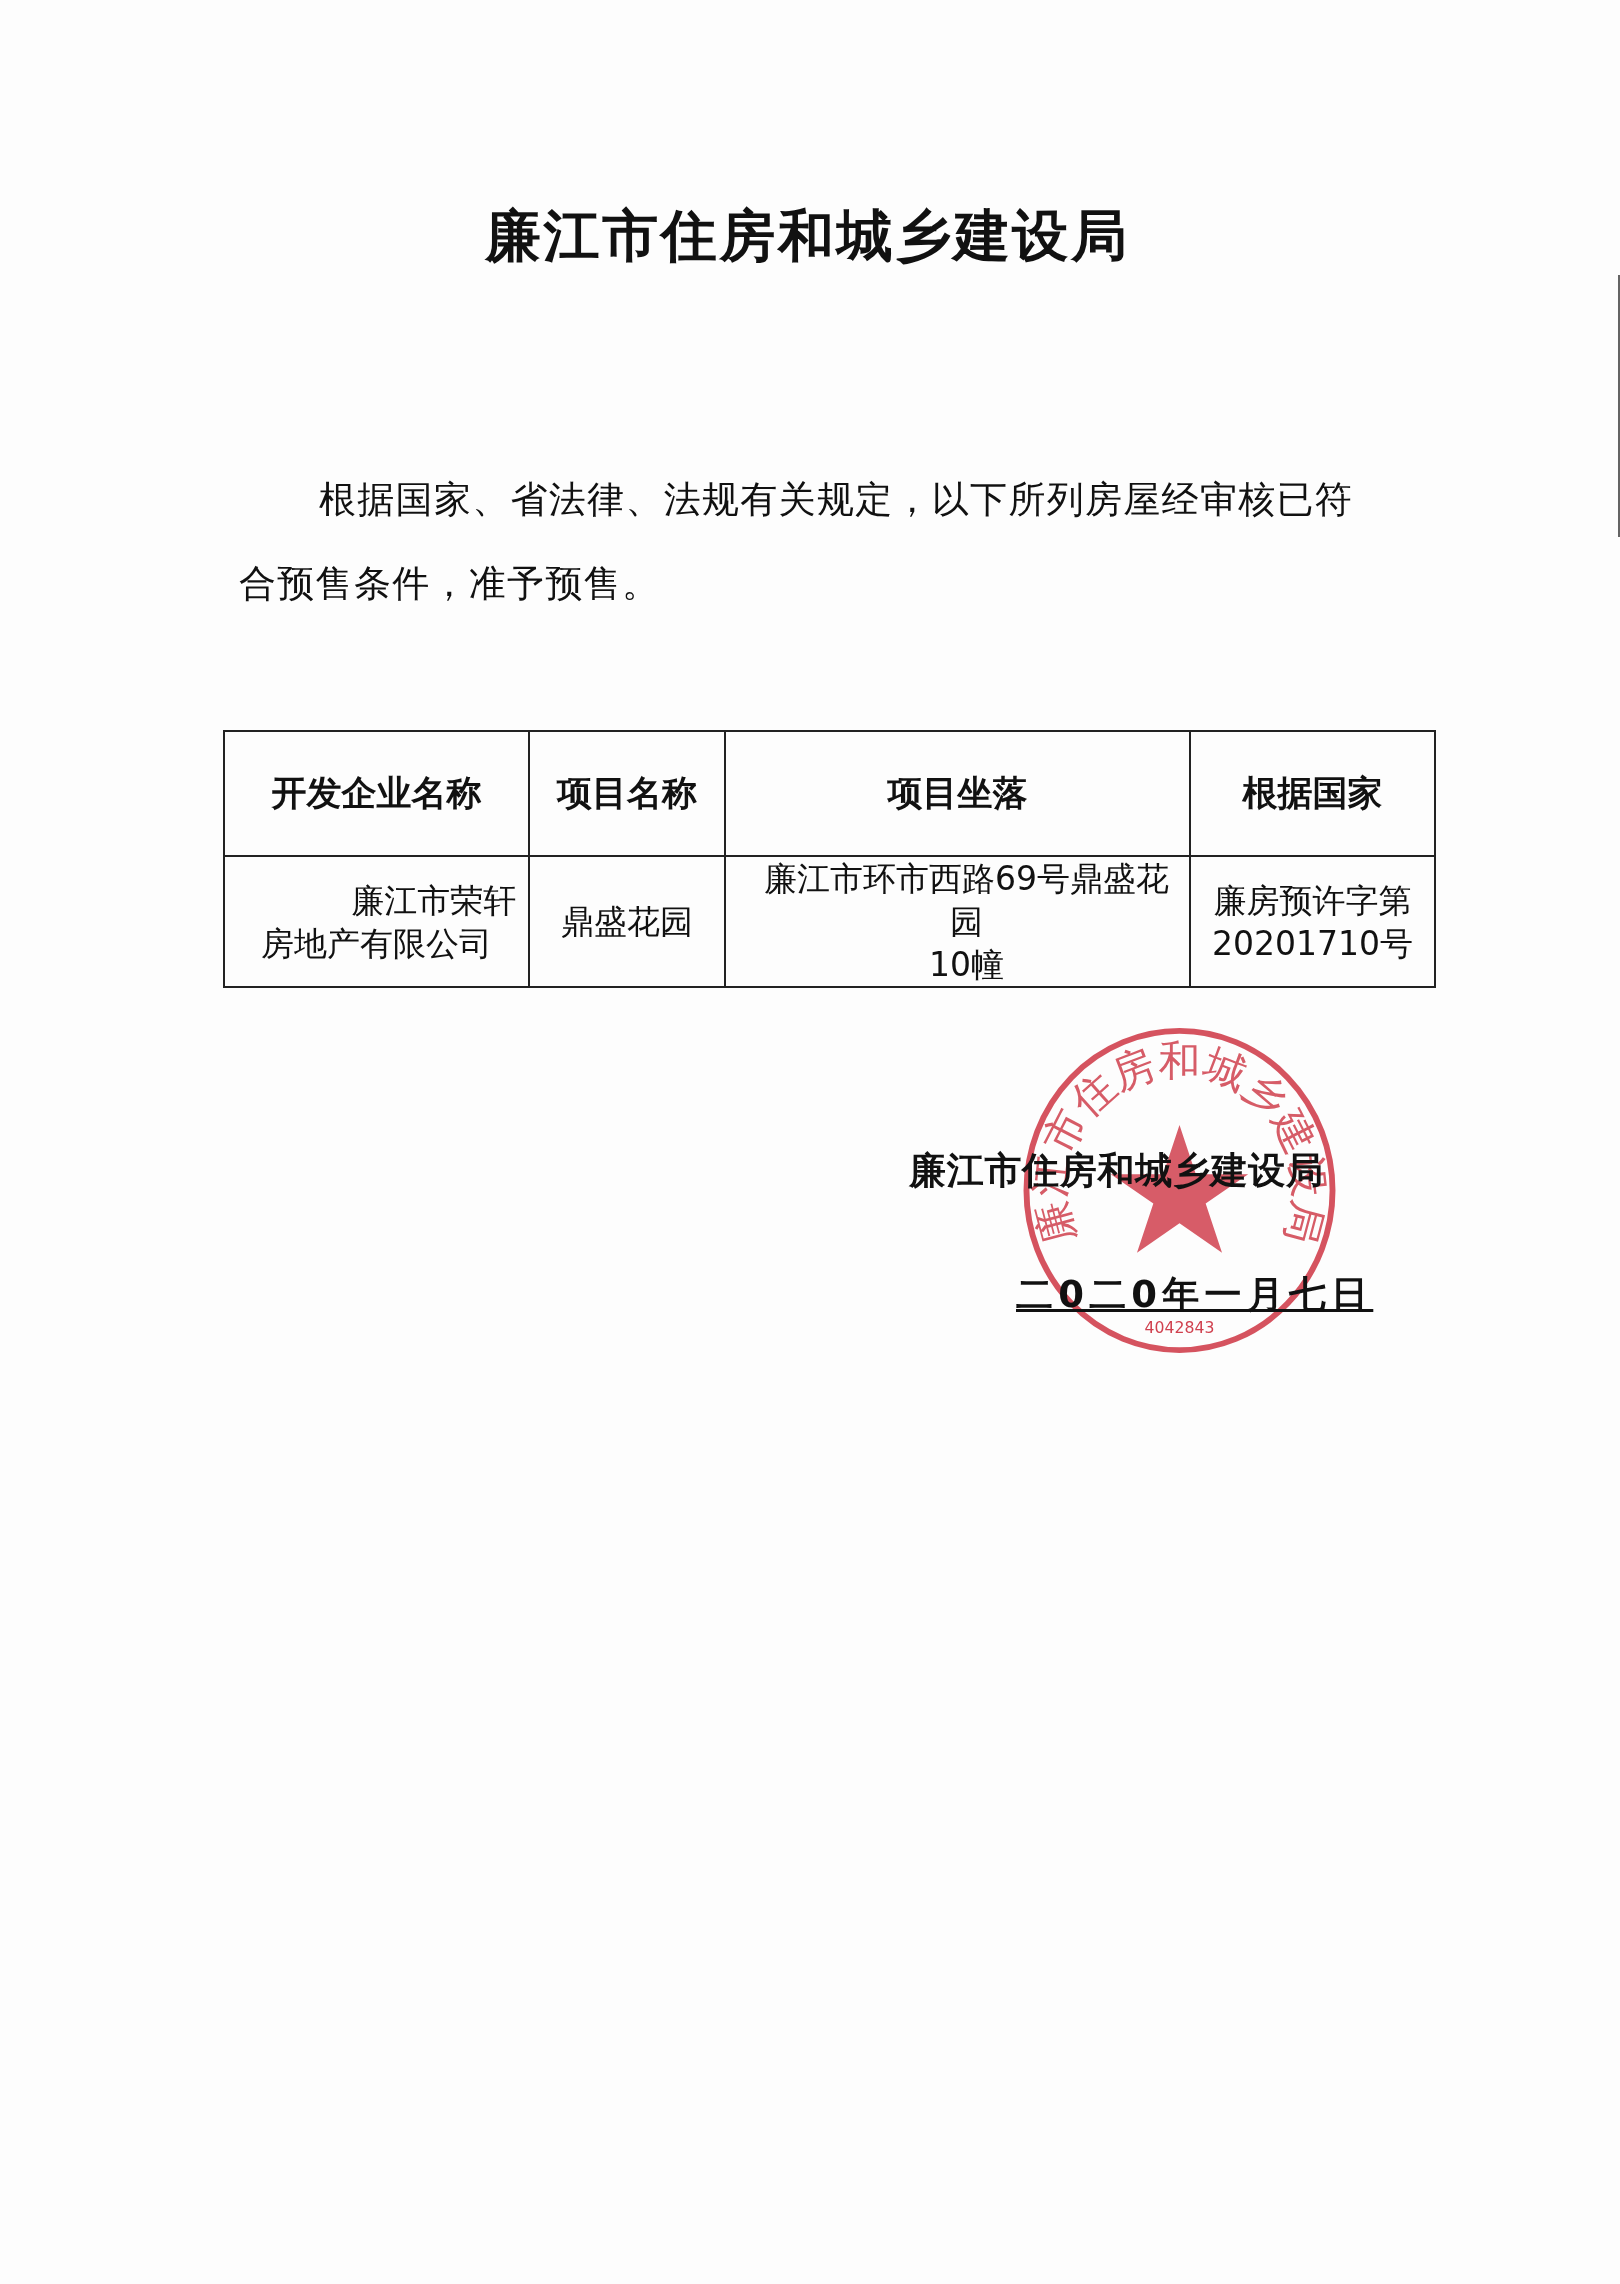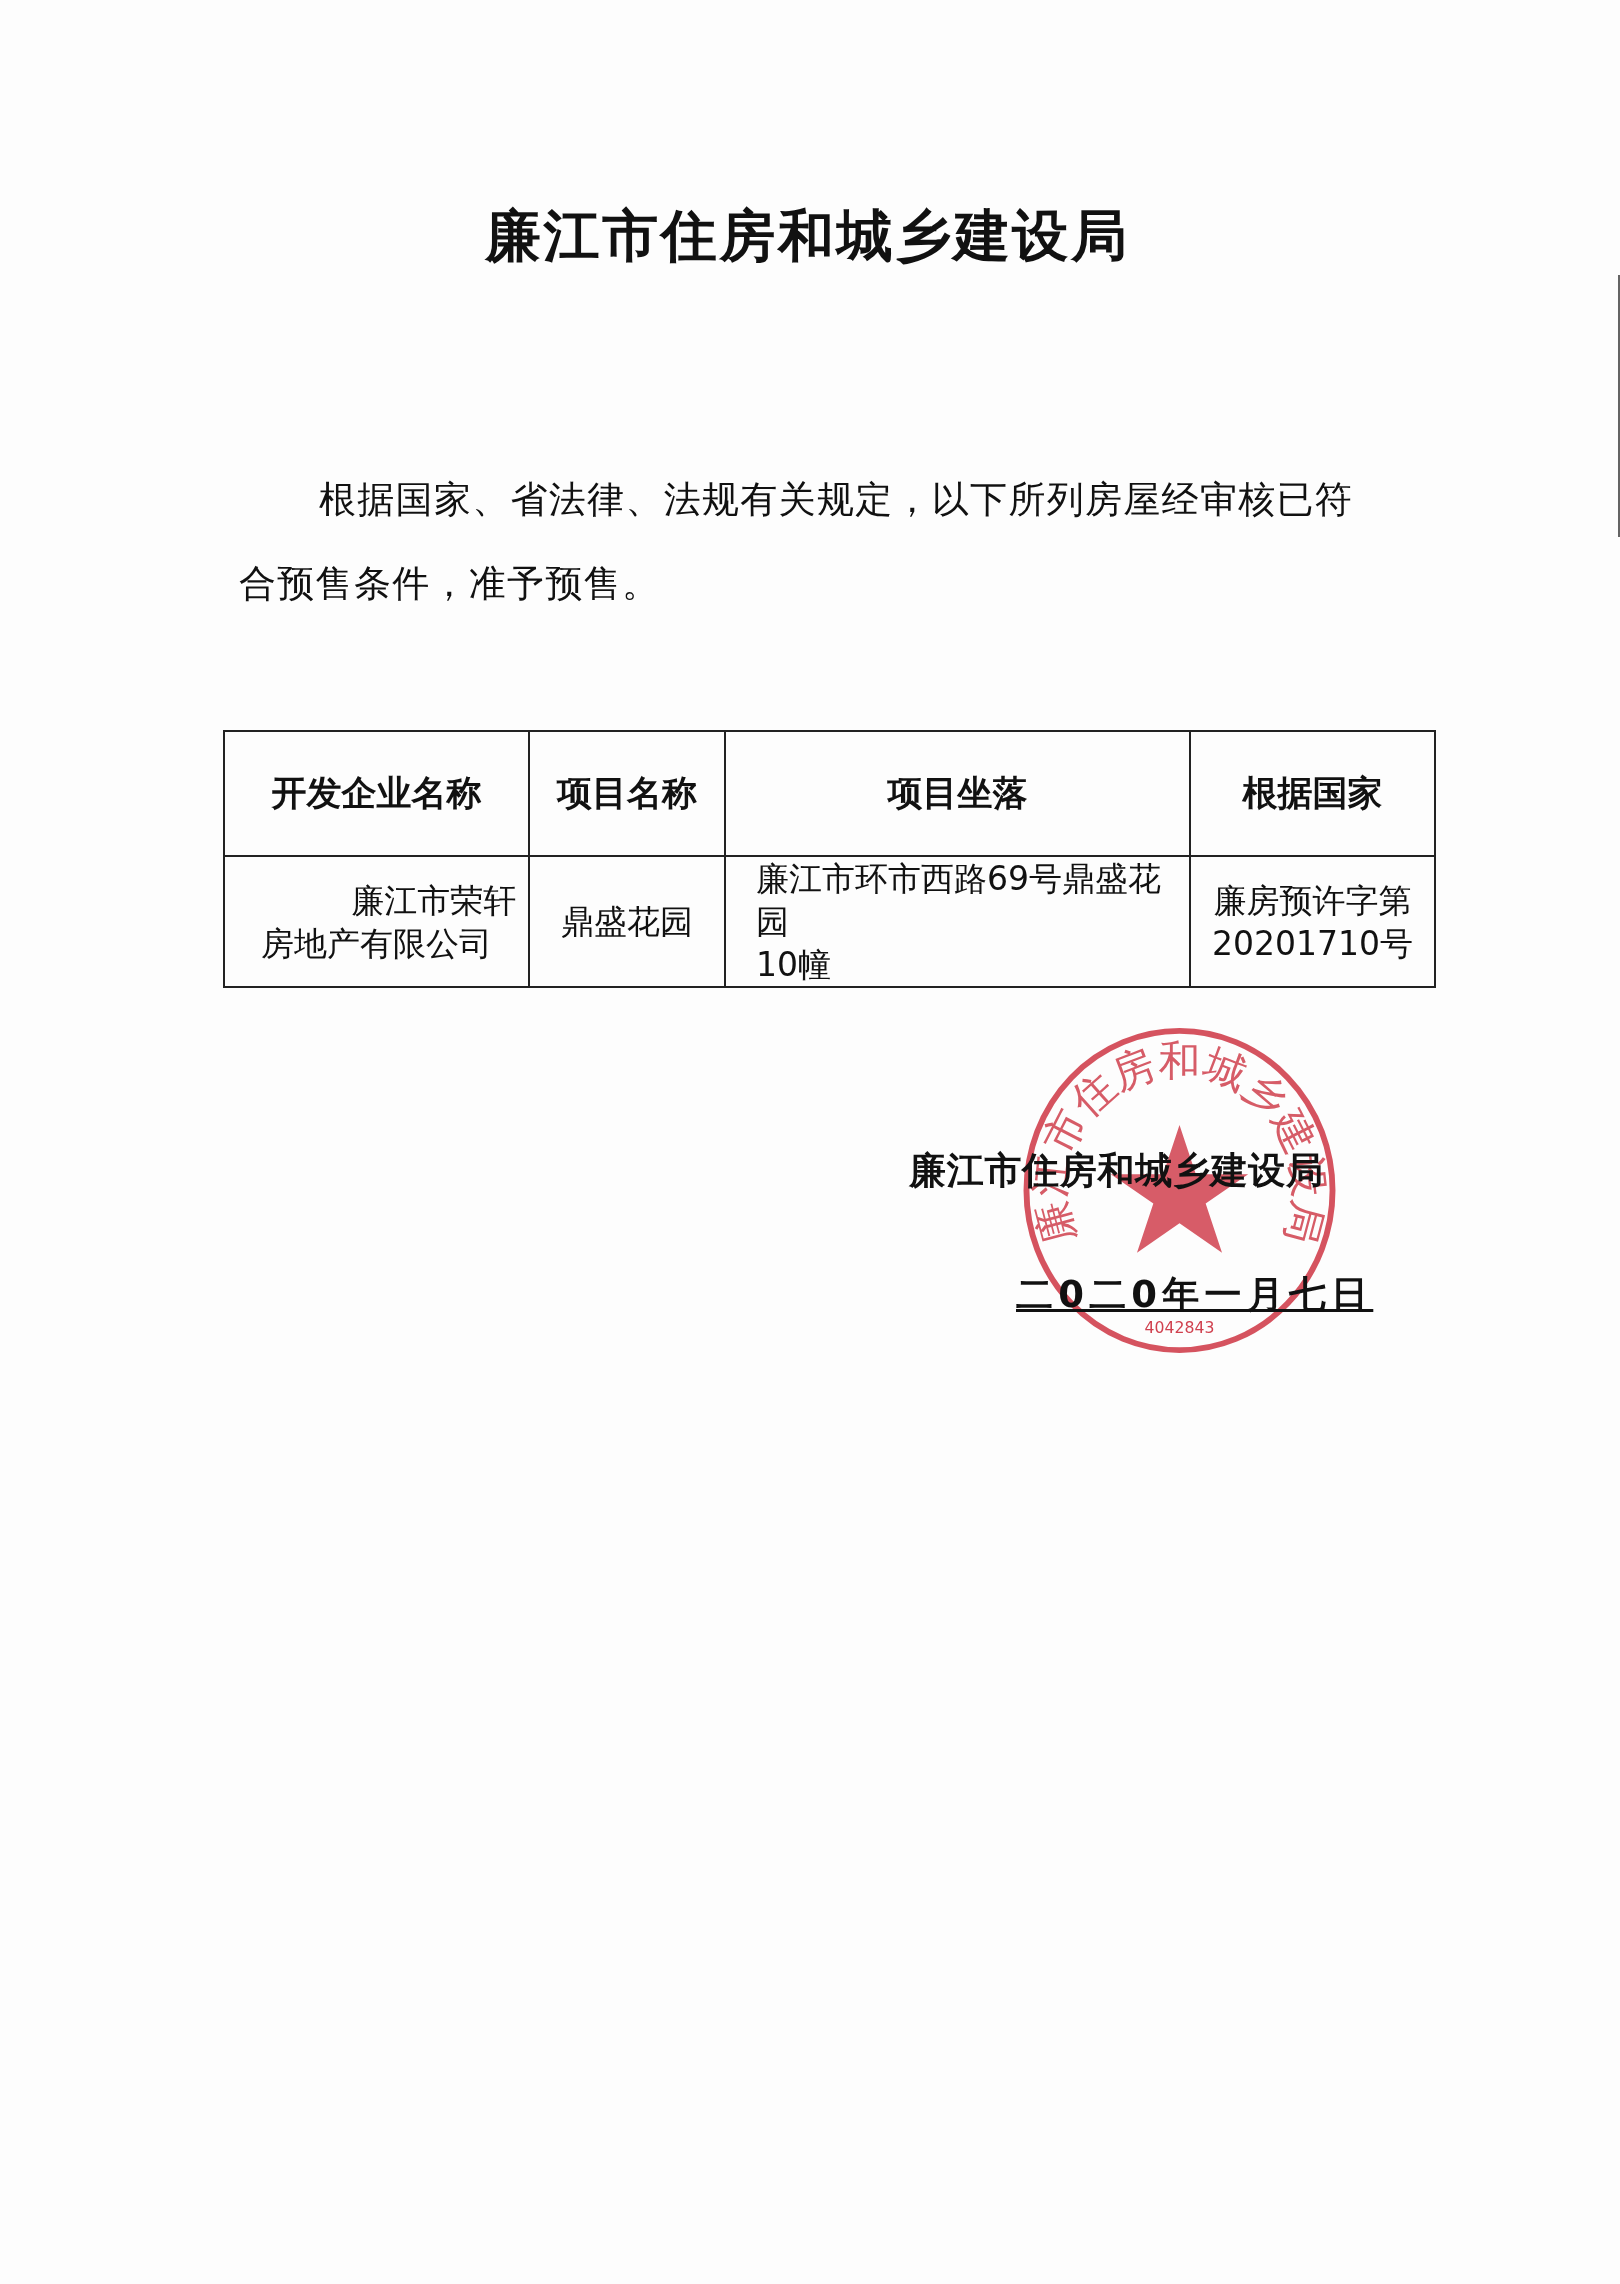--- a/index.html
+++ b/index.html
@@ -39,21 +39,21 @@
       margin-top: 28px;
     }
     table.permit-table td, table.permit-table th {
       border: 2px solid #222;
       font-size: 33px; line-height: 43px;
       text-align: center; vertical-align: middle;
       padding: 0 11.8px;
     }
     table.permit-table th { font-weight: bold; height: 123px; font-size: 35px; }
     table.permit-table td { height: 128px; }
-    table.permit-table td.left { text-align: left; padding-left: 30px; }
+    table.permit-table td.left { text-align: center; padding-left: 30px; }
     .col1 { width: 305px; } .col2 { width: 196px; } .col3 { width: 465px; } .col4 { width: 245px; }
 
     .seal {
       position: absolute; left: 1016px; top: 1027px; width: 327px; height: 327px;
     }
     .sign-org {
       position: absolute; left: 909px; top: 1146px;
       font-size: 37px; font-weight: bold; letter-spacing: 0.7px; white-space: nowrap;
     }
     .sign-date {

